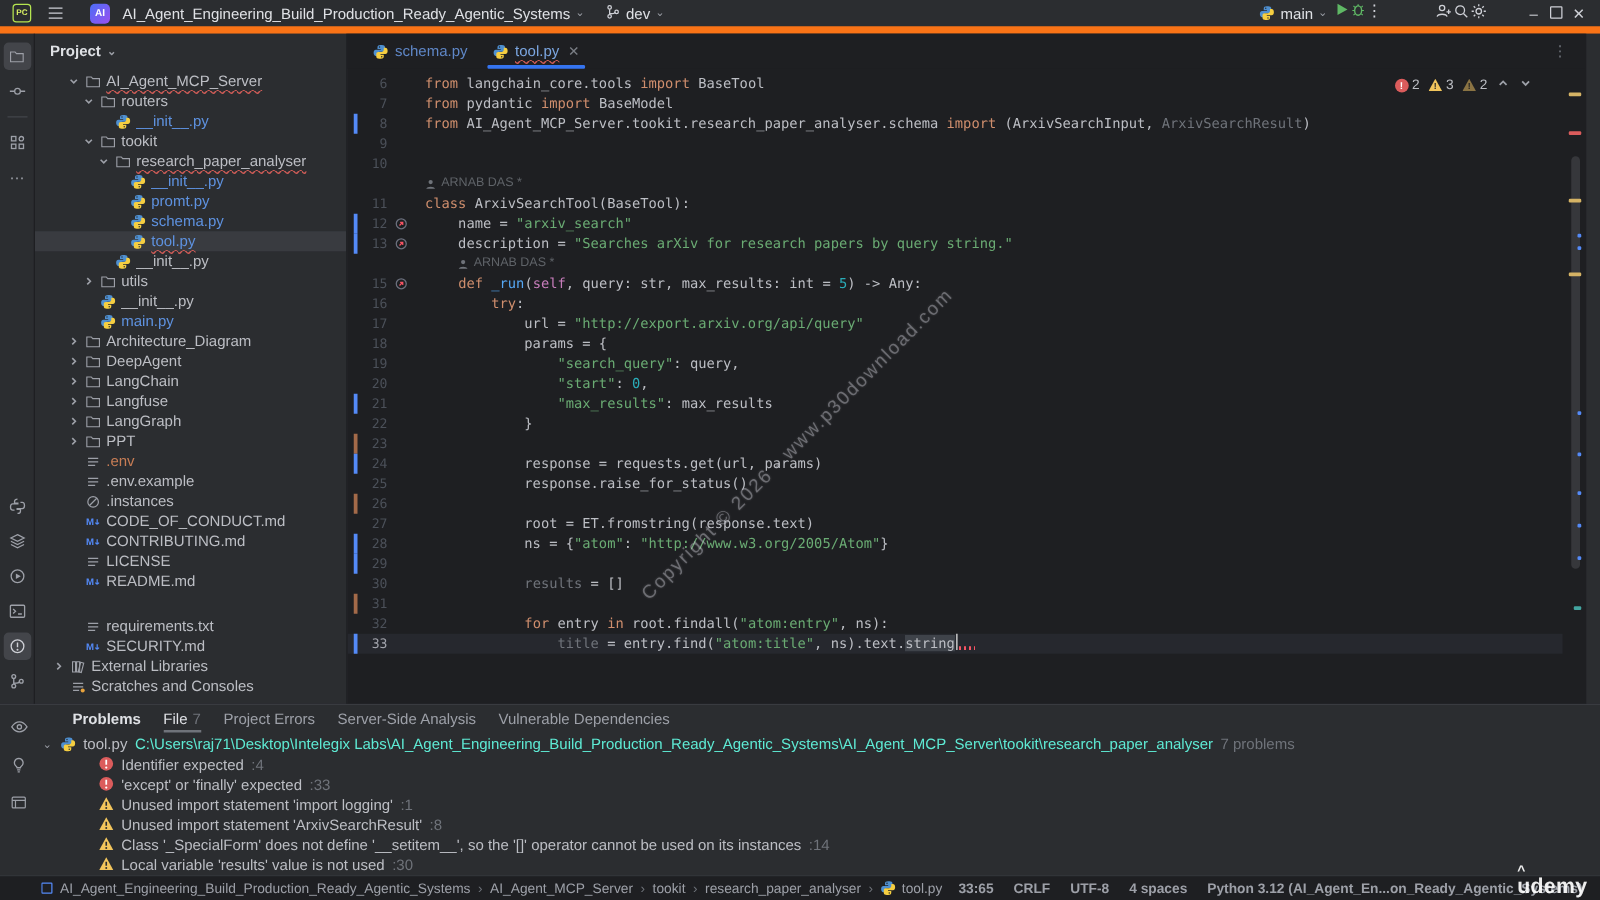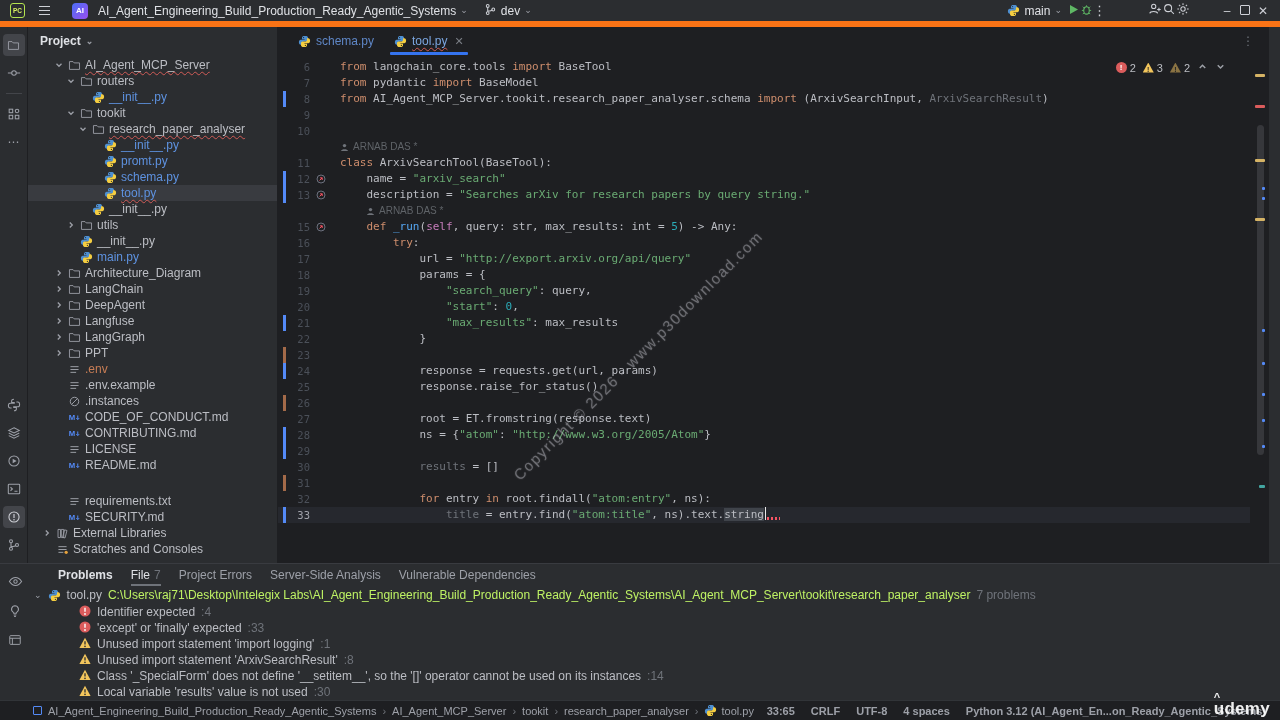--- a/index.html
+++ b/index.html
@@ -10,21 +10,21 @@
             border-bottom:6px solid #f97316;font-size:12px;color:#dfe1e5;padding:0 8px;}
   .pclogo{width:15px;height:15px;border-radius:3px;border:1.5px solid #b5e550;color:#d8ef63;
           font-size:6.5px;font-weight:700;display:flex;align-items:center;justify-content:center;margin:0 11px 0 2px;box-sizing:border-box;}
   .ham{display:flex;flex-direction:column;gap:2.5px;margin-right:14px;padding:3px;}
   .ham i{display:block;width:11px;height:1.4px;background:#ced0d6;}
   .aibadge{width:16px;height:16px;border-radius:4px;background:linear-gradient(135deg,#4b6ef5,#9a4ff0);
            color:#fff;font-size:8px;font-weight:700;display:flex;align-items:center;justify-content:center;margin-right:6px;}
   .tb-item{display:flex;align-items:center;gap:4px;padding:3px 5px;border-radius:4px;}
   .chev{color:#9da0a8;font-size:9px;line-height:1;}
   .tb-right{margin-left:auto;display:flex;align-items:center;gap:14px;}
-  .tb-right .grp{display:flex;align-items:center;gap:0;}
+  .tb-right .grp{display:flex;align-items:flex-start;gap:0;}
   .winbtn{color:#ced0d6;font-size:12px;width:18px;text-align:center;}
   .maxbox{width:8px;height:8px;border:1.2px solid #ced0d6;border-radius:1px;display:inline-block;}
   
   .main{display:flex;height:536px;}
   .strip{width:28px;box-sizing:border-box;background:#2b2d30;border-right:1px solid #1e1f22;
          display:flex;flex-direction:column;align-items:center;padding:4px 0;}
   .sicon{width:22px;height:22px;margin:3px 0;border-radius:4px;display:flex;align-items:center;justify-content:center;}
   .sicon.sel{background:#43454a;}
   .sdivider{width:16px;height:1px;background:#43454a;margin:6px 0;}
   .sspacer{flex:1;}
@@ -91,21 +91,21 @@
   .problems{box-sizing:border-box;height:137px;background:#2b2d30;border-top:1px solid #393b40;display:flex;overflow:hidden;}
   .ptools{width:30px;flex:none;display:flex;flex-direction:column;align-items:center;padding-top:10px;gap:11px;}
   .pmain{flex:1;display:flex;flex-direction:column;min-width:0;}
   .ptabs{height:22px;flex:none;display:flex;align-items:center;padding-left:19px;font-size:12px;color:#9da0a8;}
   .ptab{height:22px;display:flex;align-items:center;gap:4px;padding:0 9px;position:relative;}
   .ptab.title{color:#dfe1e5;font-weight:600;}
   .ptab.active{color:#dfe1e5;}
   .ptab.active::after{content:"";position:absolute;left:9px;right:9px;bottom:0;height:2px;background:#6f737a;}
   .ptab .cnt{color:#6f737a;}
   .pfile{height:18px;flex:none;display:flex;align-items:center;gap:6px;font-size:12px;color:#bcbec4;padding-left:2px;white-space:nowrap;overflow:hidden;}
-  .pfile .path{color:#bef264;}
+  .pfile .path{color:#5eead4;}
   .pfile .cntlbl{color:#6f737a;}
   .pitem{height:16px;display:flex;align-items:center;gap:6px;font-size:12px;color:#bcbec4;padding-left:49px;white-space:nowrap;}
   .pitem .loc{color:#6f737a;}
   
   .statusbar{box-sizing:border-box;height:20px;display:flex;align-items:center;background:#1e1f22;
              border-top:1px solid #313438;font-size:11px;color:#9da0a8;padding:0 14px 0 33px;}
   .crumbs{display:flex;align-items:center;gap:6px;white-space:nowrap;overflow:hidden;}
   .crumb{display:flex;align-items:center;gap:4px;}
   .csep{color:#6f737a;}
   .modbox{width:7px;height:7px;border:1px solid #548af7;border-radius:1px;display:inline-block;}
@@ -438,34 +438,34 @@
             <div class="tchev">
               <svg width="10" height="10" viewBox="0 0 10 10">
                 <path fill="none" stroke="#9da0a8" stroke-width="1.3" d="M3.8 2.5 6.3 5 3.8 7.5"></path>
               </svg>
             </div>
             <div class="tico">
               <svg class="i" viewBox="0 0 16 16">
                 <path fill="none" stroke="#9da0a8" stroke-width="1.1" d="M1.8 3.2h4.4l1.4 1.6h6.6v8H1.8z"></path>
               </svg>
             </div>
+            <div class="tlabel">DeepAgent</div>
+          </div>
+          <div class="trow" style="padding-left: 25px;">
+            <div class="tchev">
+              <svg width="10" height="10" viewBox="0 0 10 10">
+                <path fill="none" stroke="#9da0a8" stroke-width="1.3" d="M3.8 2.5 6.3 5 3.8 7.5"></path>
+              </svg>
+            </div>
+            <div class="tico">
+              <svg class="i" viewBox="0 0 16 16">
+                <path fill="none" stroke="#9da0a8" stroke-width="1.1" d="M1.8 3.2h4.4l1.4 1.6h6.6v8H1.8z"></path>
+              </svg>
+            </div>
             <div class="tlabel">LangChain</div>
-          </div>
-          <div class="trow" style="padding-left: 25px;">
-            <div class="tchev">
-              <svg width="10" height="10" viewBox="0 0 10 10">
-                <path fill="none" stroke="#9da0a8" stroke-width="1.3" d="M3.8 2.5 6.3 5 3.8 7.5"></path>
-              </svg>
-            </div>
-            <div class="tico">
-              <svg class="i" viewBox="0 0 16 16">
-                <path fill="none" stroke="#9da0a8" stroke-width="1.1" d="M1.8 3.2h4.4l1.4 1.6h6.6v8H1.8z"></path>
-              </svg>
-            </div>
-            <div class="tlabel">DeepAgent</div>
           </div>
           <div class="trow" style="padding-left: 25px;">
             <div class="tchev">
               <svg width="10" height="10" viewBox="0 0 10 10">
                 <path fill="none" stroke="#9da0a8" stroke-width="1.3" d="M3.8 2.5 6.3 5 3.8 7.5"></path>
               </svg>
             </div>
             <div class="tico">
               <svg class="i" viewBox="0 0 16 16">
                 <path fill="none" stroke="#9da0a8" stroke-width="1.1" d="M1.8 3.2h4.4l1.4 1.6h6.6v8H1.8z"></path>

